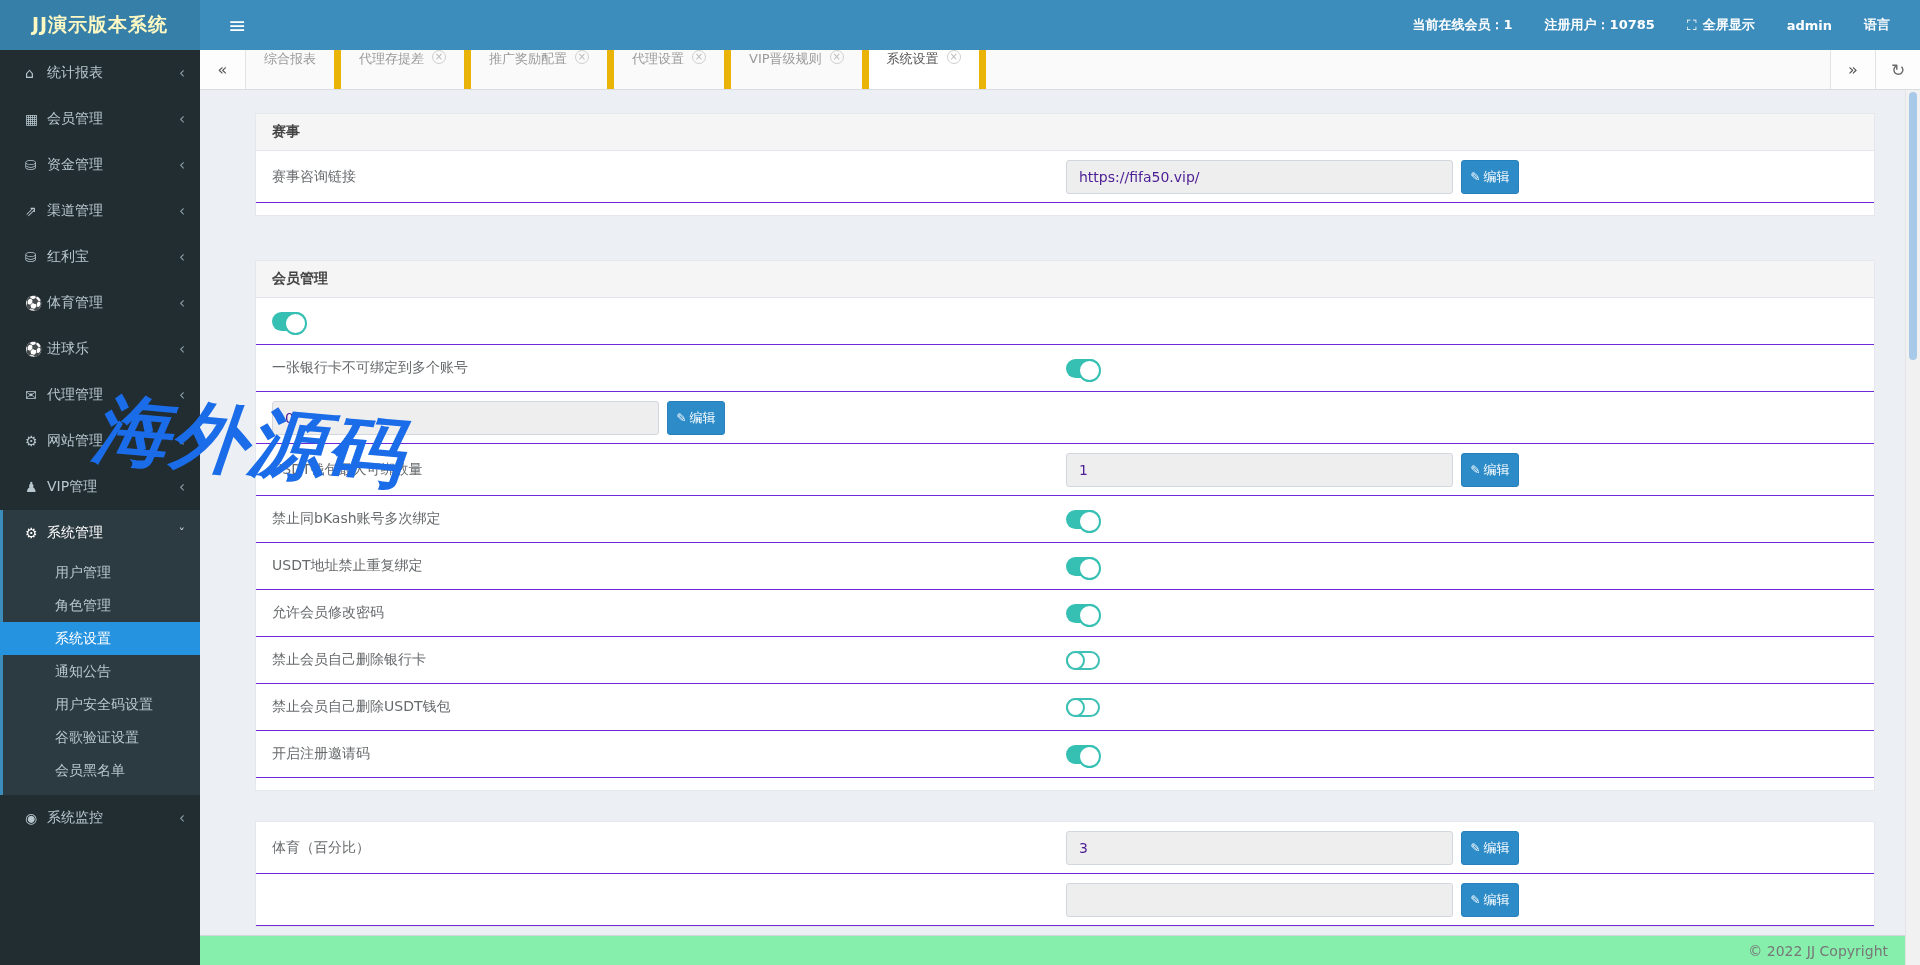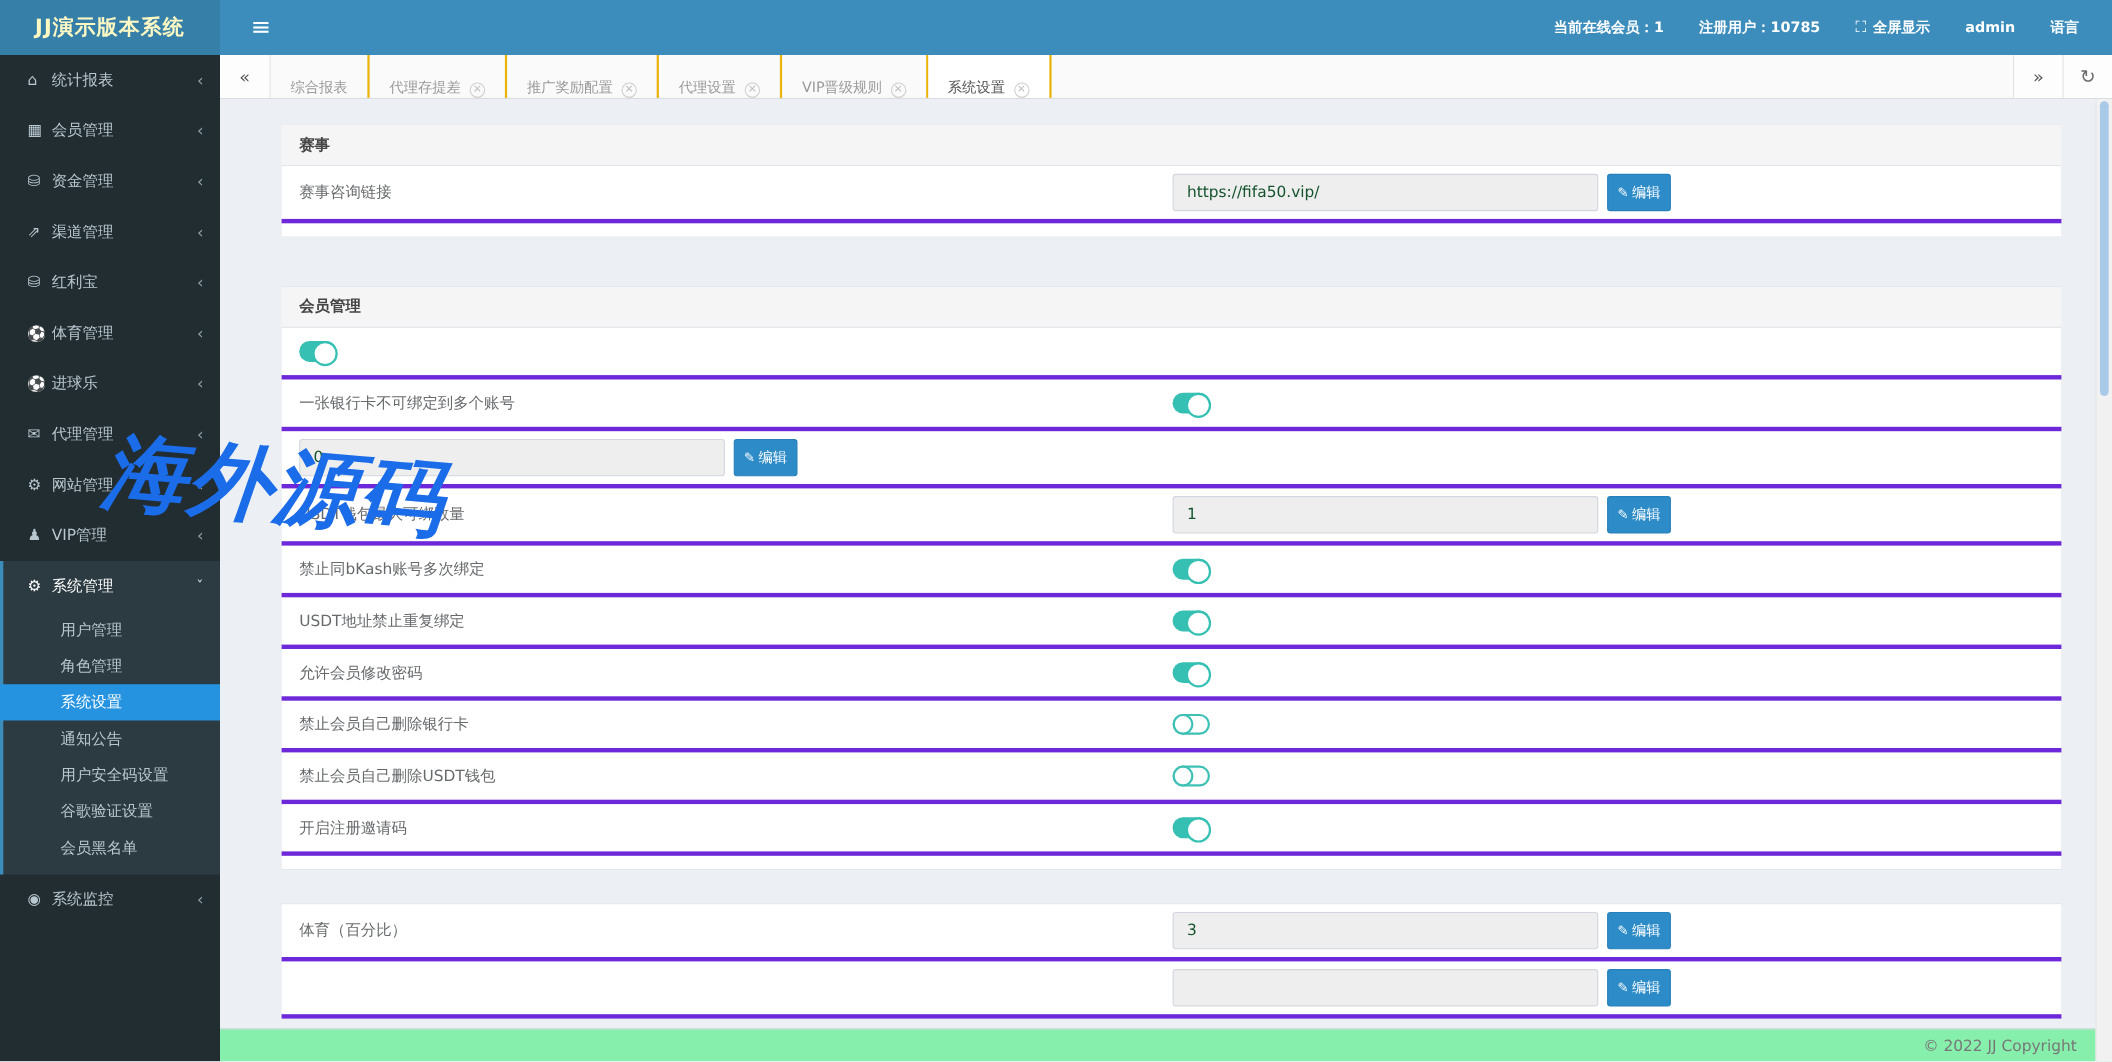--- a/index.html
+++ b/index.html
@@ -27,42 +27,42 @@
   .side-group .parent { position:relative; height:46px; display:flex; align-items:center; padding-left:22px; color:#fff; cursor:pointer; }
   .side-group .parent .ic { width:22px; font-size:14px; }
   .side-group .parent .chev { position:absolute; right:15px; font-size:13px; color:#d5dde0; }
   .sub-item { height:33px; display:flex; align-items:center; padding-left:52px; color:#b8c7ce; font-size:14px; cursor:pointer; }
   .sub-item.active { background:#2693e0; color:#fff; margin-left:-3px; padding-left:55px; }
   
   .tabbar { position:absolute; left:200px; top:50px; right:0; height:40px; background:#fafafa;
             border-bottom:1px solid #d9dde3; display:flex; align-items:stretch; }
   .tab-nav { width:46px; display:flex; align-items:center; justify-content:center; color:#555; font-size:16px;
              border-right:1px solid #e3e3e3; cursor:pointer; background:#fdfdfd; }
-  .tab { display:flex; align-items:flex-end; padding:0 18px; font-size:13px; color:#9a9a9a;
-         border-right:2px solid #eab308; cursor:pointer; white-space:nowrap; }
+  .tab { display:flex; align-items:flex-start; padding:0 18px; font-size:13px; color:#9a9a9a;
+         border-right:7px solid #eab308; cursor:pointer; white-space:nowrap; }
   .tab.active { background:#fff; color:#555; }
   .tab .close { margin-left:8px; width:14px; height:14px; border:1px solid #cfcfcf; border-radius:50%;
                 color:#b9b9b9; font-size:10px; line-height:12px; text-align:center; display:inline-block; }
   .tab-spacer { flex:1; }
   .tab-right { width:45px; display:flex; align-items:center; justify-content:center; color:#555;
                border-left:1px solid #e3e3e3; cursor:pointer; background:#fdfdfd; font-size:16px; }
   .tab-right.refresh { color:#6b6b6b; font-size:17px; }
   
   .content { position:absolute; left:200px; top:90px; right:0; bottom:0; padding:23px 45px 16px 55px; overflow:hidden; }
   .card { background:#fff; border:1px solid #e4e7eb; margin-bottom:44px; }
   .card.mb30 { margin-bottom:30px; }
   .card-header { height:37px; background:#f5f5f5; border-bottom:1px solid #e2e5e9; display:flex; align-items:center;
                  padding:0 16px; color:#444; font-weight:600; font-size:14px; }
-  .row { display:flex; align-items:center; padding:0 16px; border-bottom:4px solid #6d28d9; }
+  .row { display:flex; align-items:center; padding:0 16px; border-bottom:1px solid #6d28d9; }
   .row.toggle-row { height:47px; }
   .row.input-row { height:52px; }
   .lbl { width:794px; color:#676a6c; font-size:14px; }
   .ctrl { flex:1; display:flex; align-items:center; }
   .val { width:387px; height:34px; background:#eee; border:1px solid #d2d6de; border-radius:3px;
-         color:#14532d; font-size:14px; padding:0 12px; font-family:inherit; }
+         color:#4c1d95; font-size:14px; padding:0 12px; font-family:inherit; }
   .edit-btn { margin-left:8px; height:34px; width:58px; background:#2d8cc8; color:#fff; border:1px solid #2680bb;
               border-radius:3px; font-size:13px; display:flex; align-items:center; justify-content:center; cursor:pointer;
               font-family:inherit; }
   .edit-btn .ic { font-size:12px; margin-right:3px; }
   .card-pad { height:12px; }
   
   .toggle { position:relative; width:34px; height:19px; border-radius:10px; cursor:pointer; display:inline-block; }
   .toggle.on { background:#36c0b3; }
   .toggle.on::after { content:''; position:absolute; right:-1px; top:0; width:19px; height:19px; border-radius:50%;
                       background:#fff; border:2px solid #36c0b3; }

